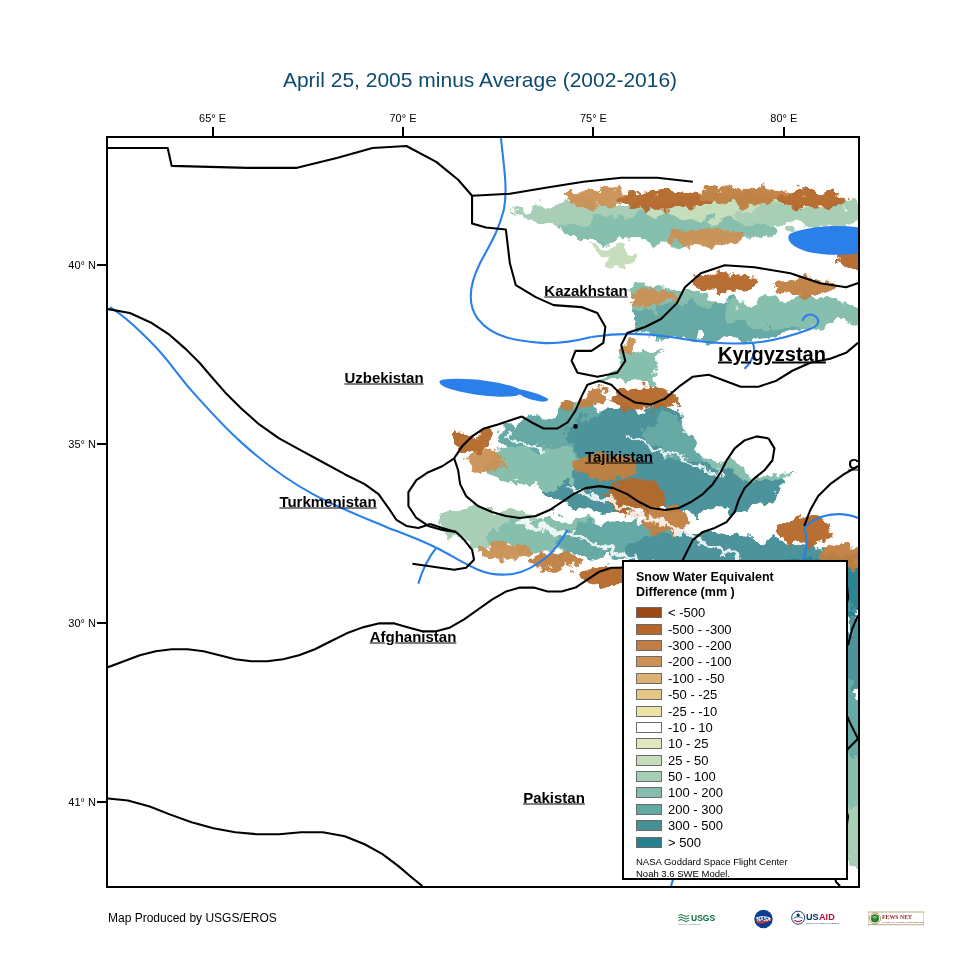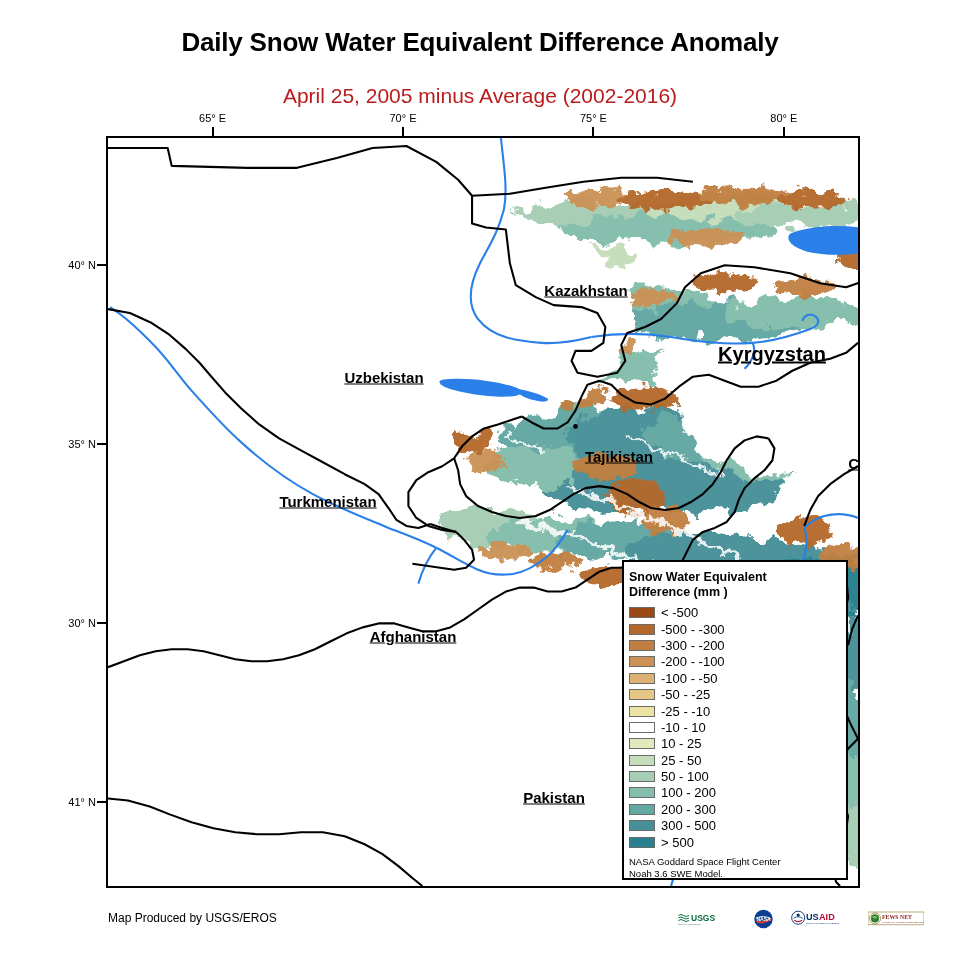--- a/index.html
+++ b/index.html
@@ -10,21 +10,21 @@
   }
   #root{position:absolute;inset:0;}
 
   
   .title{
     position:absolute;left:0;right:0;top:27px;text-align:center;
     font-size:26px;font-weight:bold;color:#000;letter-spacing:-0.2px;
   }
   .subtitle{
     position:absolute;left:0;right:0;top:68px;text-align:center;
-    font-size:21px;font-weight:normal;color:#b91c1c;margin-top:16px;
+    font-size:21px;font-weight:normal;color:#0c4a6e;
   }
 
   
   .map-frame{
     position:absolute;left:106px;top:136px;width:754px;height:752px;
     border:2px solid #000;box-sizing:border-box;background:#fff;overflow:hidden;
   }
   .map-canvas{position:absolute;inset:0;}
   .map-canvas svg{display:block;width:100%;height:100%;}
 
@@ -44,21 +44,21 @@
   .ctry{
     position:absolute;font-weight:bold;color:#000;white-space:nowrap;
     transform:translate(-50%,-50%);
     text-decoration:underline;
   }
 
   
   .legend{
     position:absolute;left:622px;top:560px;width:226px;height:320px;
     background:#fff;border:2px solid #000;box-sizing:border-box;
-    padding:8px 9px 6px 5px;
+    padding:8px 9px 6px 12px;
   }
   .legend-title{
     font-size:12.5px;font-weight:bold;color:#000;line-height:15px;margin-bottom:5px;
   }
   .legend-rows{display:flex;flex-direction:column;gap:1px;}
   .legend-row{display:flex;align-items:center;height:15.4px;}
   .swatch{
     width:26px;height:11px;border:1.5px solid #6b6b6b;box-sizing:border-box;
     flex:0 0 auto;margin-right:6px;
   }
@@ -75,21 +75,20 @@
     position:absolute;left:678px;top:906px;height:26px;display:flex;
     align-items:center;gap:17px;
   }
   .logo{height:20px;display:block;}
 </style>
 </head>
 <body>
 
 <div id="root">
 
-  <div class="title">Daily Snow Water Equivalent Difference Anomaly</div>
   <div class="subtitle">April 25, 2005 minus Average (2002-2016)</div>
 
   <div id="grat-labels">
       <div class="lon-label" style="left: 212.626px; top: 112px;">65° E</div>
       <div class="tick-v" style="left: 212.626px; top: 127px;"></div>
       <div class="tick-v" style="left: 212.626px; top: 136px; height: 7px;"></div>
       <div class="lon-label" style="left: 403.03px; top: 112px;">70° E</div>
       <div class="tick-v" style="left: 403.03px; top: 127px;"></div>
       <div class="tick-v" style="left: 403.03px; top: 136px; height: 7px;"></div>
       <div class="lon-label" style="left: 593.434px; top: 112px;">75° E</div>

